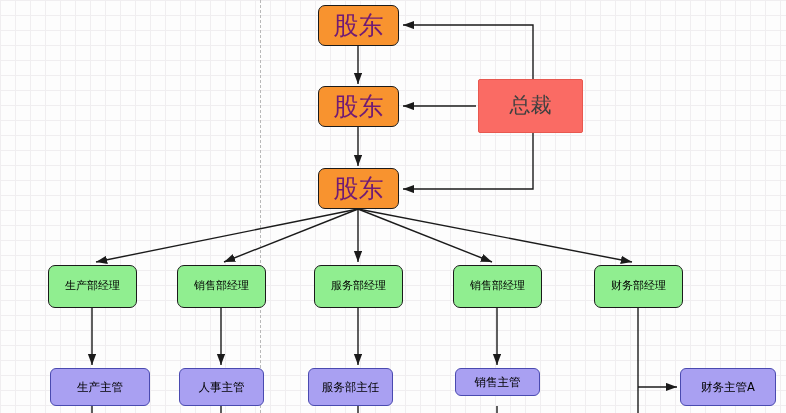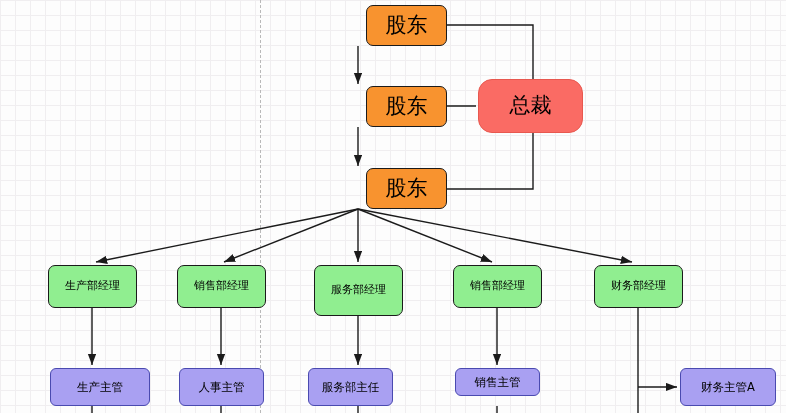--- a/index.html
+++ b/index.html
@@ -48,30 +48,29 @@
     justify-content: center;
     border-radius: 7px;
     text-align: center;
     line-height: 1.1;
     white-space: nowrap;
     z-index: 5;
   }
   .node-orange {
     background: #f8932f;
     border: 1.6px solid #1b1b1b;
-    color: #000000;
-    font-size: 21px;
-    margin-left: 48px;
+    color: #701a75;
+    font-size: 25px;
   }
   .node-red {
     background: #fa6b64;
     border: 1.6px solid #e8584f;
-    color: #000000;
+    color: #404040;
     font-size: 21px;
-    border-radius: 14px;
+    border-radius: 2px;
   }
   .node-green {
     background: #90ee90;
     border: 1.5px solid #1b1b1b;
     color: #000000;
     font-size: 11px;
   }
   .node-purple {
     background: #a9a0f2;
     border: 1.3px solid #4a4ab0;
@@ -136,21 +135,21 @@
   <div class="node node-red" style="left:478px;top:79px;width:105px;height:54px">
     <span>总裁</span>
   </div>
 
   <div class="node node-green" style="left:48px;top:265px;width:89px;height:43px">
     <span>生产部经理</span>
   </div>
   <div class="node node-green" style="left:177px;top:265px;width:89px;height:43px">
     <span>销售部经理</span>
   </div>
-  <div class="node node-green" style="left:314px;top:265px;width:89px;height:51px">
+  <div class="node node-green" style="left:314px;top:265px;width:89px;height:43px">
     <span>服务部经理</span>
   </div>
   <div class="node node-green" style="left:453px;top:265px;width:89px;height:43px">
     <span>销售部经理</span>
   </div>
   <div class="node node-green" style="left:594px;top:265px;width:89px;height:43px">
     <span>财务部经理</span>
   </div>
 
   <div class="node node-purple" style="left:50px;top:368px;width:100px;height:38px">

